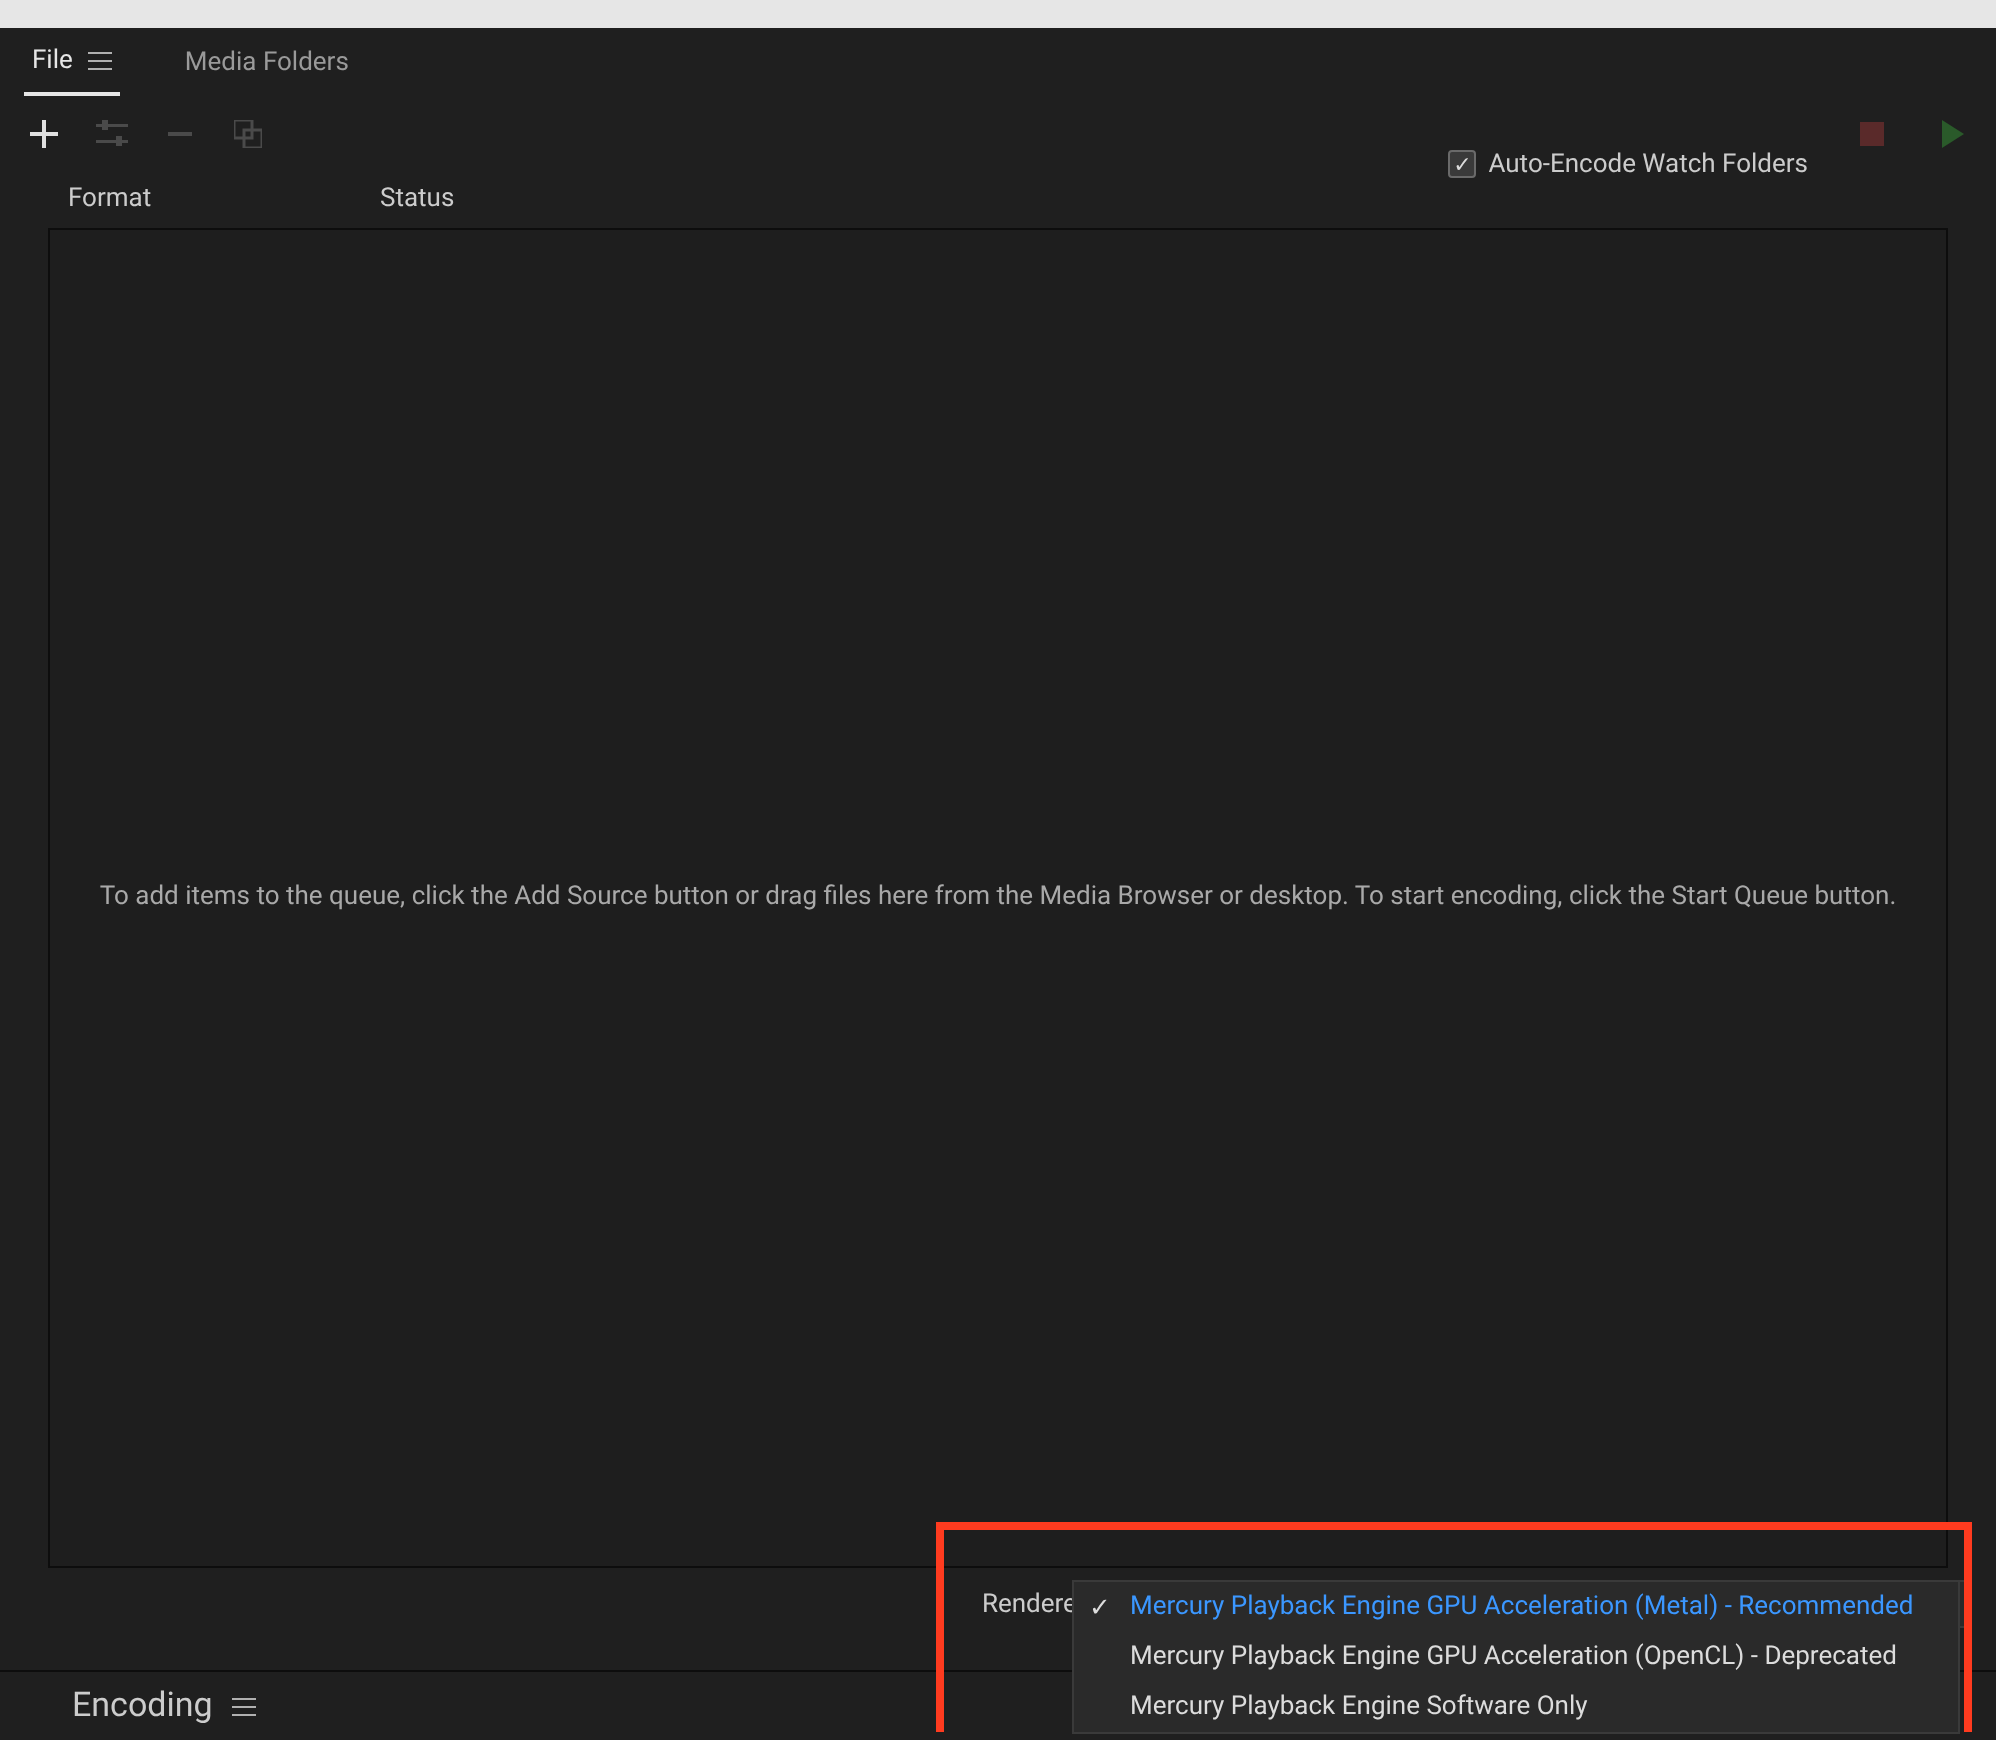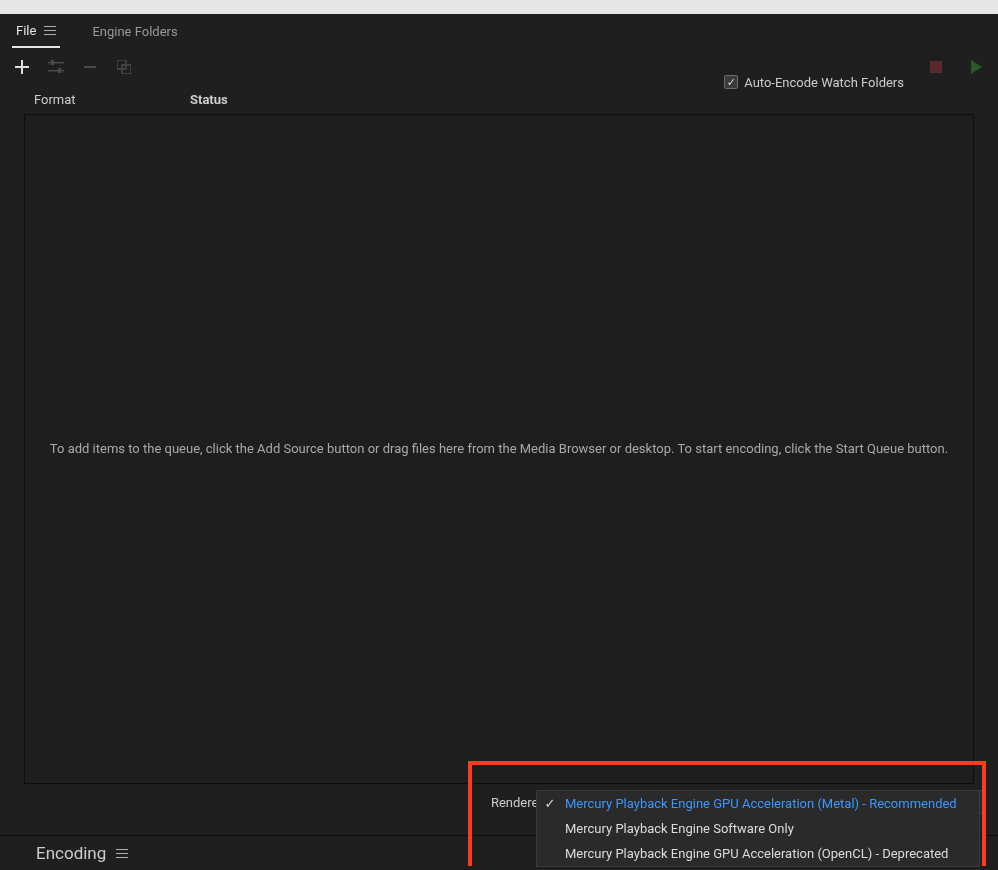--- a/index.html
+++ b/index.html
@@ -127,21 +127,21 @@
   .column-headers {
     display: flex;
     padding: 6px 12px 6px 34px;
     color: #cccccc;
     font-size: 13px;
     height: 28px;
   }
   .col-format { width: 156px; }
   .col-preset { width: 308px; }
   .col-output { width: 320px; }
-  .col-status { flex: 1; font-weight: bold; }
+  .col-status { flex: 1; }
   .queue-body {
     flex: 1;
     margin: 0 24px;
     border: 1px solid #0d0d0d;
     background: #1e1e1e;
     display: flex;
     align-items: center;
     justify-content: center;
     padding: 0 20px;
     text-align: center;
@@ -258,21 +258,21 @@
     <div class="tab active">
       <span>File</span>
       <span class="hamburger-icon">
         <span></span>
           <span></span>
           <span></span>
       </span>
     </div>
     <div class="tab-spacer"></div>
     <div class="tab">
-      <span>Engine Folders</span>
+      <span>Media Folders</span>
     </div>
   </div>
 
   <div class="toolbar">
     <div class="toolbar-left">
       <span class="icon-btn">
         <svg width="14" height="14" viewBox="0 0 14 14">
             <path d="M6 0h2v6h6v2H8v6H6V8H0V6h6V0z" fill="#e0e0e0"></path>
           </svg>
       </span>
@@ -338,21 +338,21 @@
 
 </div>
 
 <div class="dropdown-popup">
   <div class="dropdown-item selected">
     <span class="check-col">✓</span>
     <span>Mercury Playback Engine GPU Acceleration (Metal) - Recommended</span>
   </div>
   <div class="dropdown-item">
     <span class="check-col"></span>
-    <span>Mercury Playback Engine Software Only</span>
+    <span>Mercury Playback Engine GPU Acceleration (OpenCL) - Deprecated</span>
   </div>
   <div class="dropdown-item">
     <span class="check-col"></span>
-    <span>Mercury Playback Engine GPU Acceleration (OpenCL) - Deprecated</span>
+    <span>Mercury Playback Engine Software Only</span>
   </div>
 </div>
 
 <div class="highlight-box"></div>
 
 </body></html>

